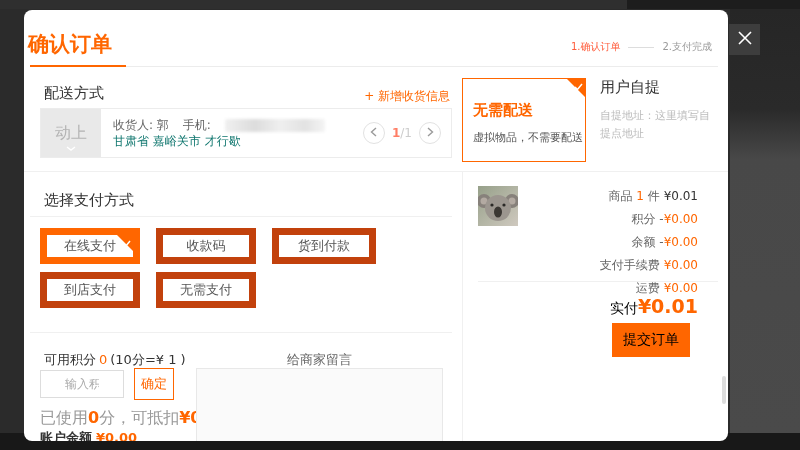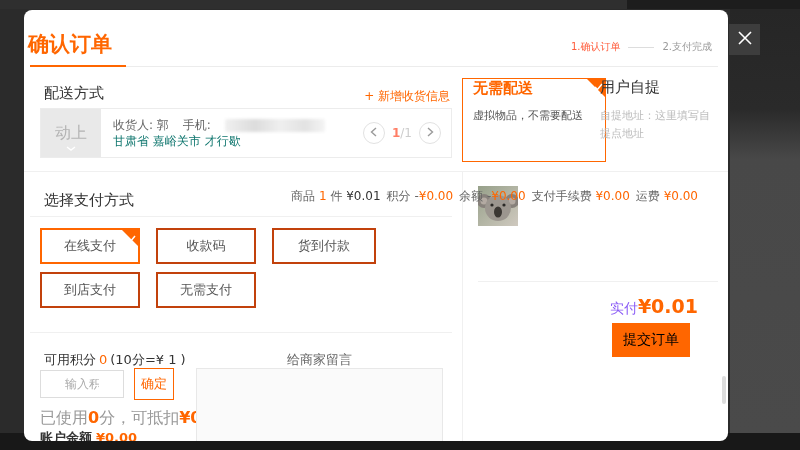--- a/index.html
+++ b/index.html
@@ -41,36 +41,36 @@
   .phone-blur{width:100px;height:13px;border-radius:2px;
     background:linear-gradient(90deg,#f0f0f0,#dcdcdc 30%,#efefef 55%,#e2e2e2 80%,#f4f4f4);
     filter:blur(1.5px);}
   .addr-region{color:#0f766e;margin-top:0;}
   .addr-pager{display:flex;align-items:center;gap:7px;padding-right:10px;font-size:12px;}
   .pager-btn{width:22px;height:22px;border:1px solid #e2e2e2;border-radius:50%;background:#fff;
     display:flex;align-items:center;justify-content:center;cursor:pointer;}
   .pager-cur{color:#ff7e66;font-weight:bold;}
   .pager-total{color:#ccc;}
   
-  .ship-card{position:absolute;left:438px;top:68px;width:144px;height:84px;
-    border:1px solid #ff6600;padding:0 10px;cursor:pointer;background:#fff;}
+  .ship-card{position:absolute;left:438px;top:68px;width:124px;height:84px;
+    border:1px solid #ff6600;padding:22px 10px;cursor:pointer;background:#fff;}
   .ship-card .t{font-size:15px;font-weight:bold;color:#ff6600;}
   .ship-card .d{font-size:11px;color:#555;margin-top:10px;white-space:nowrap;}
   .corner{position:absolute;top:-1px;right:-1px;width:0;height:0;
     border-top:20px solid #ff6600;border-left:20px solid transparent;}
   .corner-check{position:absolute;top:1px;right:2px;}
   .ship-pickup{position:absolute;left:576px;top:68px;width:116px;cursor:pointer;}
   .ship-pickup .t{font-size:15px;color:#333;}
   .ship-pickup .d{font-size:11px;color:#bbb;margin-top:10px;line-height:1.6;}
   
   .div-h-main{position:absolute;top:161px;left:0;right:0;height:1px;background:#f0f0f0;}
   .div-v{position:absolute;left:438px;top:161px;bottom:0;width:1px;background:#f0f0f0;}
   .div-pay{position:absolute;top:206px;left:6px;width:422px;height:1px;background:#f0f0f0;}
   
-  .pay-btn{position:absolute;height:36px;width:100px;border:2px solid #c2410c;background:#fff;
+  .pay-btn{position:absolute;height:36px;width:100px;border:7px solid #c2410c;background:#fff;
     display:flex;align-items:center;justify-content:center;font-size:13px;color:#555;cursor:pointer;}
   .pay-btn.sel{border-color:#ff6600;}
   .pay-btn.sel .corner{border-top-width:18px;border-left-width:18px;}
   .p0{left:16px;top:218px;} .p1{left:132px;top:218px;} .p2{left:248px;top:218px;width:104px;}
   .p3{left:16px;top:262px;} .p4{left:132px;top:262px;}
   
   .div-pts{position:absolute;top:322px;left:6px;width:422px;height:1px;background:#f0f0f0;}
   .points-line{position:absolute;left:20px;top:341px;font-size:13px;color:#333;}
   .points-line .v{color:#ff6600;margin:0 3px;}
   .msg-label{position:absolute;left:172px;top:341px;width:247px;text-align:center;font-size:13px;color:#666;}
@@ -81,27 +81,27 @@
     background:#fff;color:#ff6600;font-size:13px;font-family:inherit;cursor:pointer;
     display:flex;align-items:center;justify-content:center;}
   .used-line{position:absolute;left:16px;top:398px;font-size:16px;color:#999;}
   .used-line .o{color:#ff6600;font-weight:bold;}
   .balance-line{position:absolute;left:16px;top:419px;font-size:13px;color:#333;font-weight:bold;}
   .balance-line .o{color:#ff6600;margin-left:4px;}
   .msg-box{position:absolute;left:172px;top:358px;width:247px;height:80px;background:#fafafa;
     border:1px solid #e8e8e8;resize:none;font-family:inherit;}
   
   .thumb{position:absolute;left:454px;top:176px;width:40px;height:40px;overflow:hidden;}
-  .sum-rows{position:absolute;right:30px;top:178px;display:flex;flex-direction:row;
+  .sum-rows{position:absolute;right:30px;top:178px;display:flex;flex-direction:column;
     align-items:flex-end;gap:6px;font-size:12px;color:#666;}
   .sum-rows .o{color:#ff6600;}
   .sum-rows .dk{color:#333;}
   .sum-div{position:absolute;left:454px;right:10px;top:271px;height:1px;background:#f0f0f0;}
   .total-line{position:absolute;right:30px;top:285px;display:flex;align-items:baseline;}
-  .total-line .lbl{font-size:14px;color:#8b5cf6;}
+  .total-line .lbl{font-size:14px;color:#000000;}
   .total-line .val{font-size:19px;font-weight:bold;color:#ff6600;}
   .submit-btn{position:absolute;right:38px;top:313px;width:78px;height:34px;background:#ff6600;
     color:#000000;font-size:14px;border:none;font-family:inherit;cursor:pointer;
     display:flex;align-items:center;justify-content:center;}
   .scroll-thumb{position:absolute;left:698px;top:366px;width:4px;height:28px;background:#dcdcdc;border-radius:2px;}
 </style>
 </head>
 <body>
 
 <div class="strip-top"></div>

